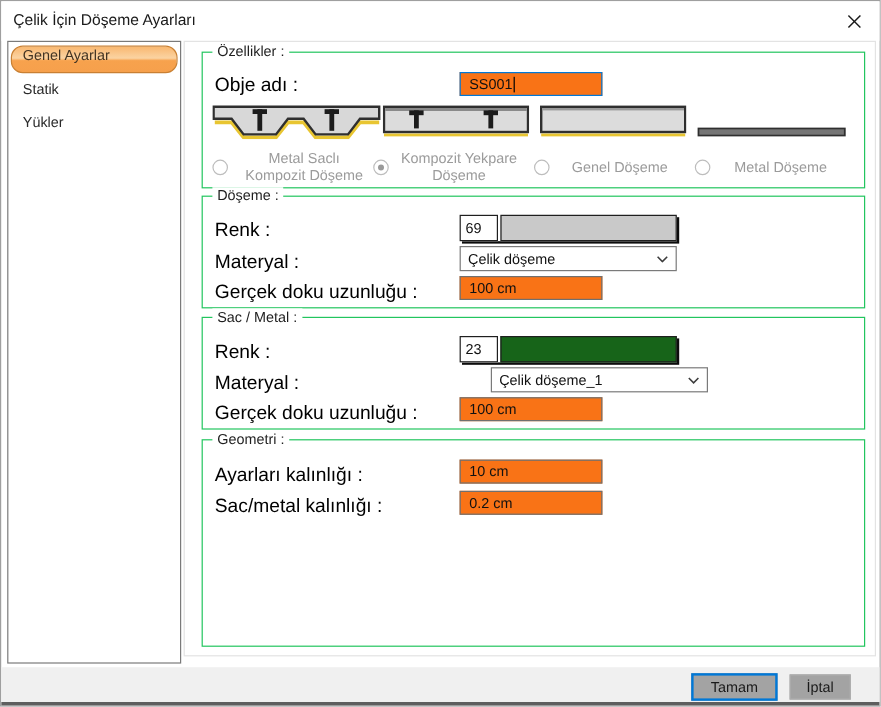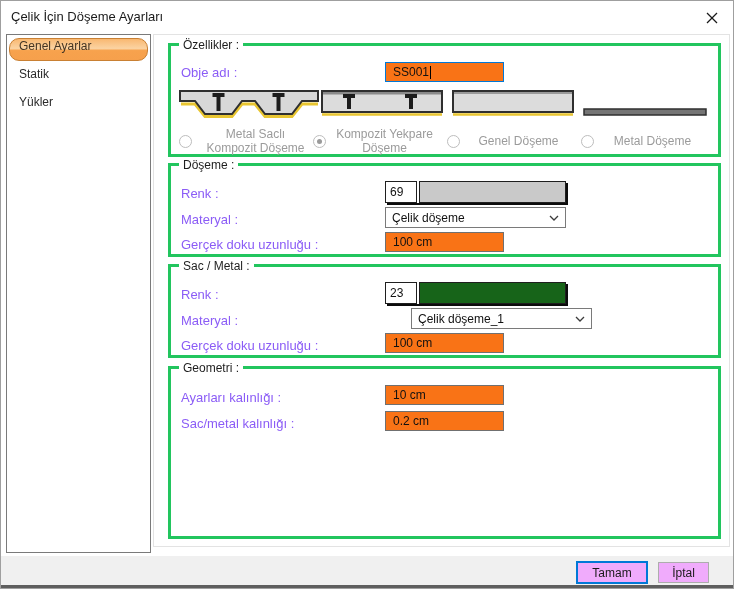--- a/index.html
+++ b/index.html
@@ -11,23 +11,23 @@
   #title { position:absolute; left:10px; top:8px; font-size:13px; color:#1a1a1a; }
   #close-btn { position:absolute; right:9px; top:7px; width:24px; height:20px; display:flex; align-items:center; justify-content:center; cursor:pointer; }
 
   
   #sidebar { position:absolute; left:5px; top:33px; width:145px; height:519px; background:#fff; border:1px solid #7a7a7a; }
   .side-item { position:absolute; left:2px; width:139px; height:23px; display:flex; align-items:flex-start; padding-left:9px; font-size:12px; color:#2a2a2a; cursor:pointer; border:1px solid transparent; border-radius:10px; }
   .side-item.selected { background:linear-gradient(to bottom,#f9b871 0%,#fbd3a2 45%,#f7a24d 55%,#f6a04c 100%); border:1px solid #c98033; color:#433423; }
 
   
   #panel { position:absolute; left:152px; top:33px; width:577px; height:513px; background:#fff; border:1px solid #e3e3e3; }
-  .group { position:absolute; left:14px; width:553px; border:3px solid #22c55e; }
+  .group { position:absolute; left:14px; width:553px; border:1px solid #22c55e; }
   .legend { position:absolute; top:-8px; left:8px; background:#fff; padding:0 4px; font-size:12px; color:#1e1e1e; }
-  .lbl { position:absolute; font-size:13px; color:#8b5cf6; white-space:nowrap; }
+  .lbl { position:absolute; font-size:16px; color:#000000; white-space:nowrap; }
 
   .txt-input { position:absolute; height:20px; background:#f97316; border:1px solid #707070; font-size:12px; color:#111; display:flex; align-items:center; padding-left:7px; }
   .txt-input.focused { border:1px solid #0078d7; }
   .caret { display:inline-block; width:1px; height:13px; background:#000; margin-left:1px; }
 
   .combo { position:absolute; height:21px; background:#fff; border:1px solid #7a7a7a; font-size:12px; color:#111; display:flex; align-items:center; padding:0 6px; cursor:pointer; }
   .combo .combo-text { flex:1; }
 
   .color-ctl { position:absolute; height:22px; display:flex; box-shadow:2px 2px 0 0 #0c0c0c; background:#fff; cursor:pointer; }
   .color-num { width:32px; height:22px; background:#fff; border:1px solid #1f1f1f; font-size:12px; color:#111; display:flex; align-items:center; padding-left:4px; }
@@ -35,21 +35,21 @@
 
   
   .opt-col { position:absolute; top:78px; height:34px; display:flex; align-items:center; }
   .radio { width:13px; height:13px; border:1px solid #bdbdbd; border-radius:50%; background:#fff; position:relative; flex:0 0 auto; cursor:pointer; }
   .radio.selected::after { content:""; position:absolute; left:3px; top:3px; width:5px; height:5px; border-radius:50%; background:#9a9a9a; }
   .opt-label { flex:1; text-align:center; font-size:12px; line-height:14px; color:#9b9b9b; }
   .deck-img { position:absolute; top:43px; }
 
   
   #footer { position:absolute; left:0; top:555px; width:100%; height:29px; background:#f0f0f0; }
-  .btn { position:absolute; font-size:12px; color:#1a1a1a; background:#f0abfc; display:flex; align-items:center; justify-content:center; cursor:pointer; }
+  .btn { position:absolute; font-size:12px; color:#1a1a1a; background:#a3a3a3; display:flex; align-items:center; justify-content:center; cursor:pointer; }
   #btn-ok { left:575px; top:5px; width:72px; height:23px; border:2px solid #0078d7; }
   #btn-cancel { left:657px; top:6px; width:51px; height:21px; border:1px solid #adadad; }
   #bottom-strip { position:absolute; left:0; top:584px; width:100%; height:5px; background:#5e5e5e; }
 </style>
 </head>
 <body>
 
 <div id="window">
 
   <div id="titlebar">

